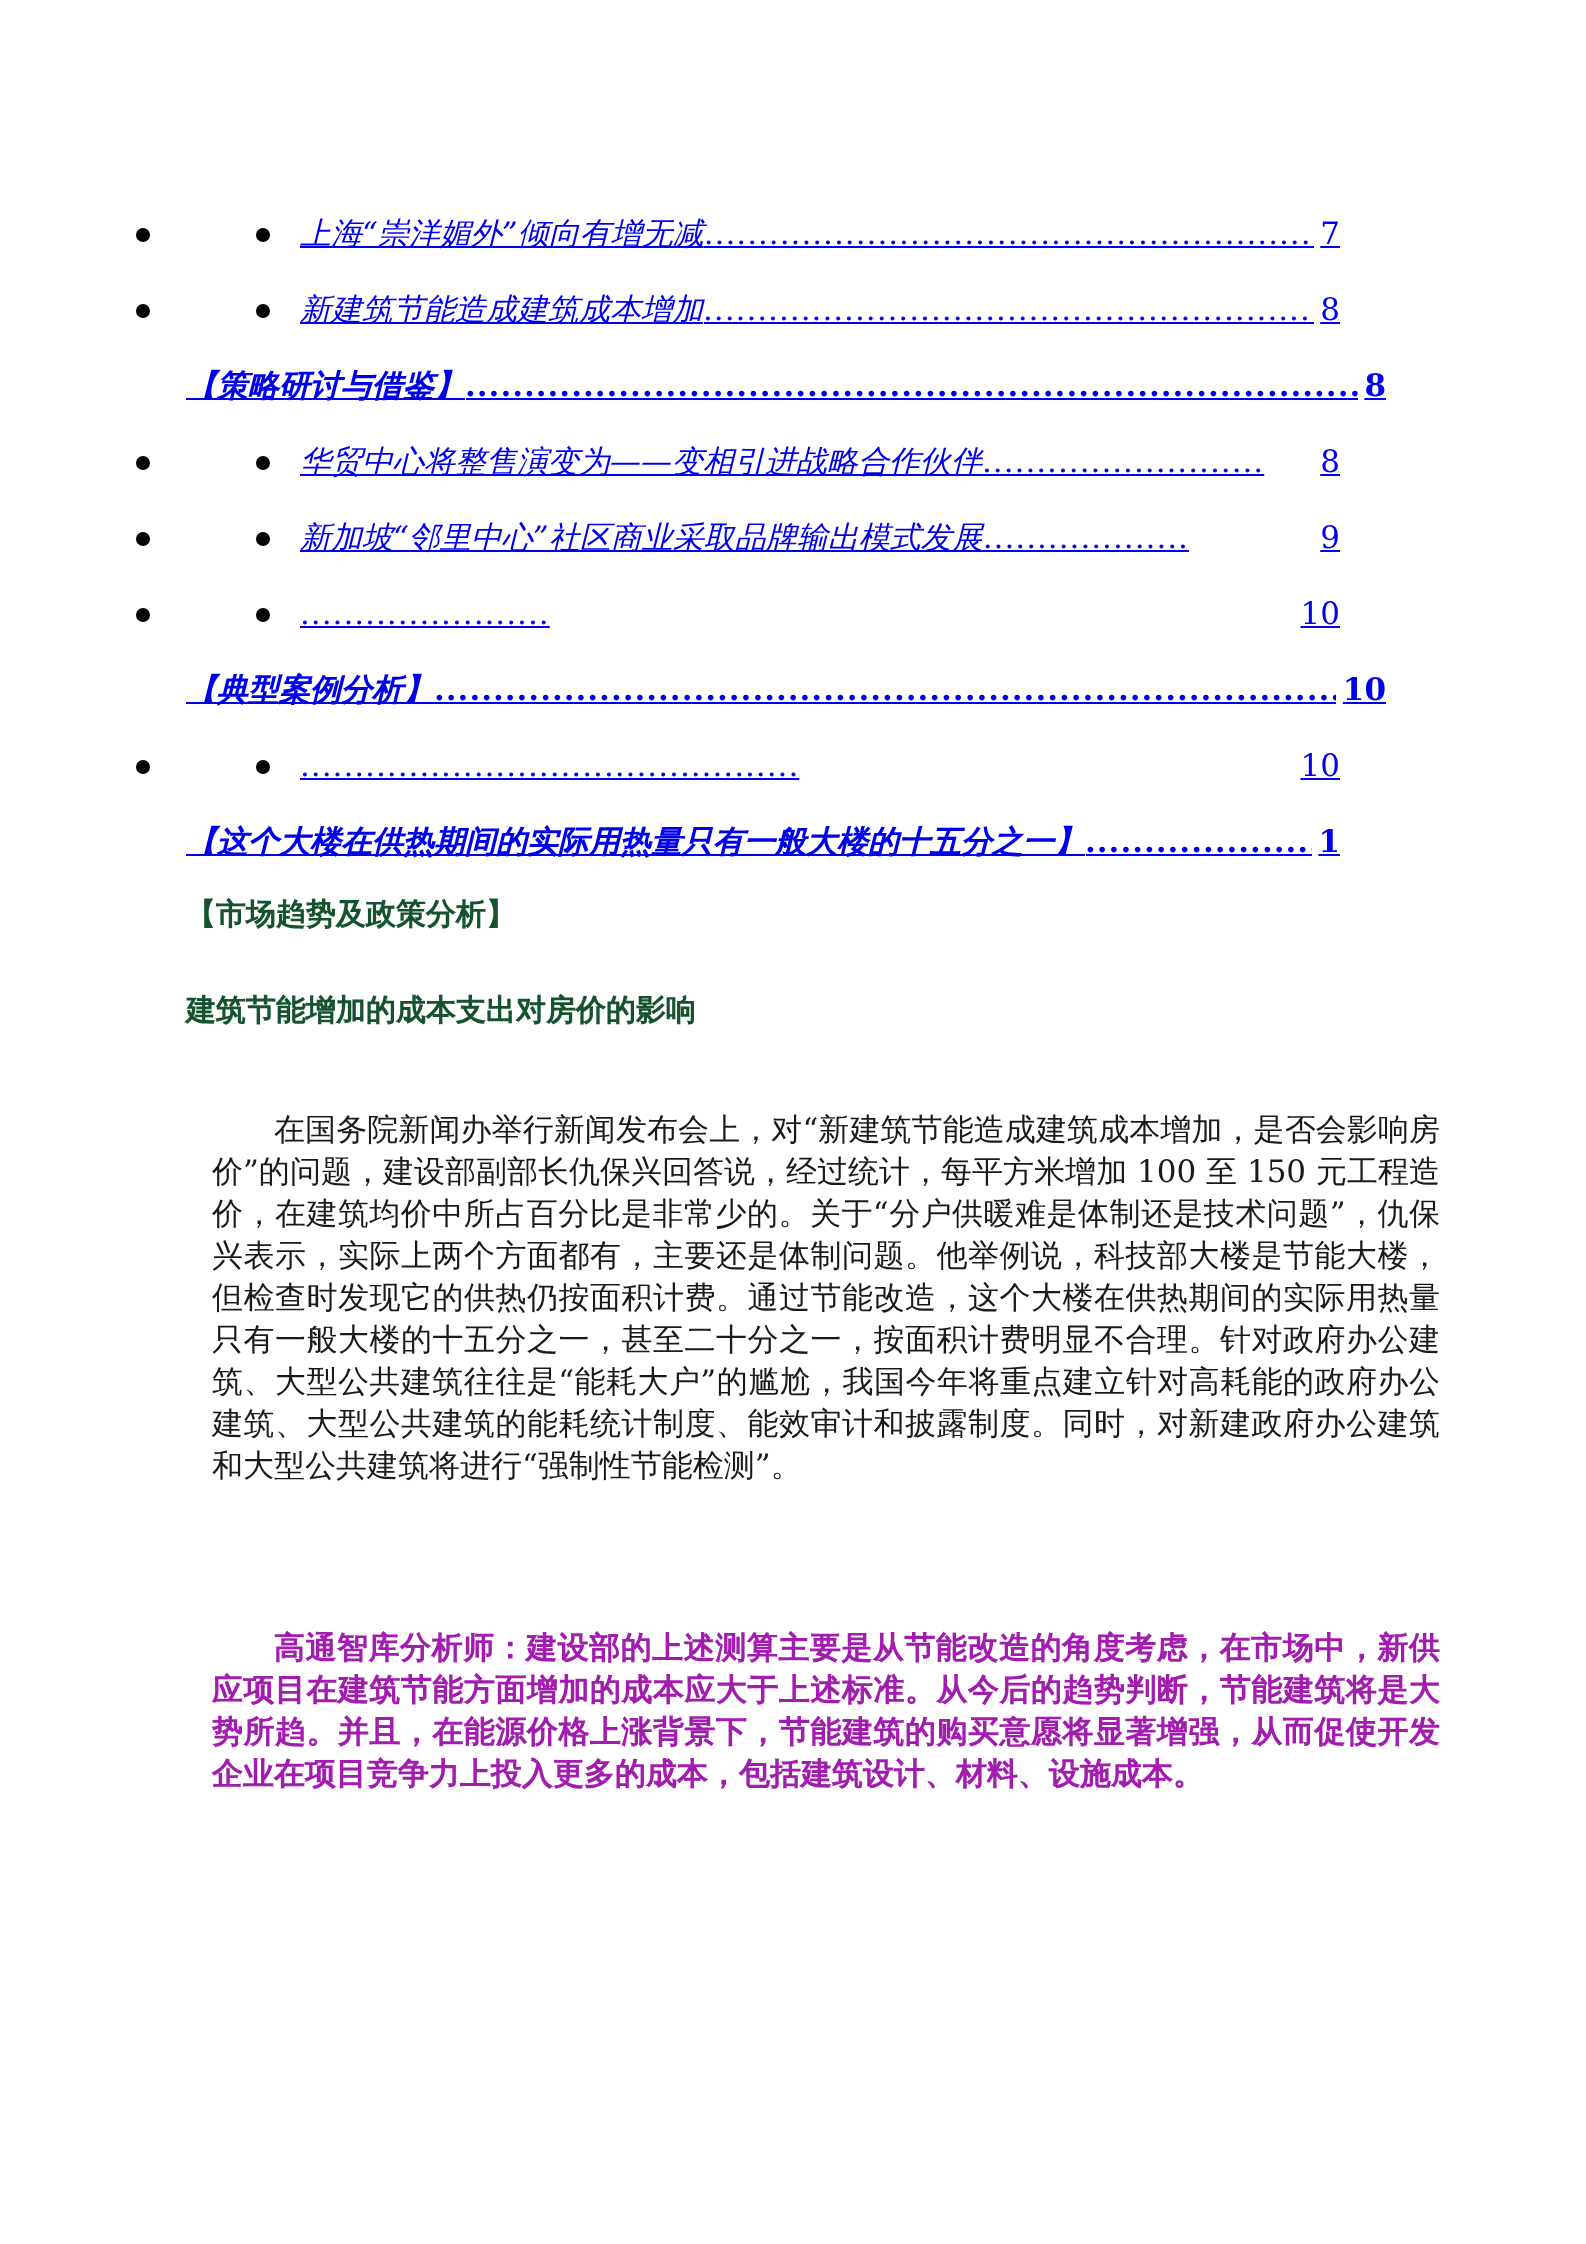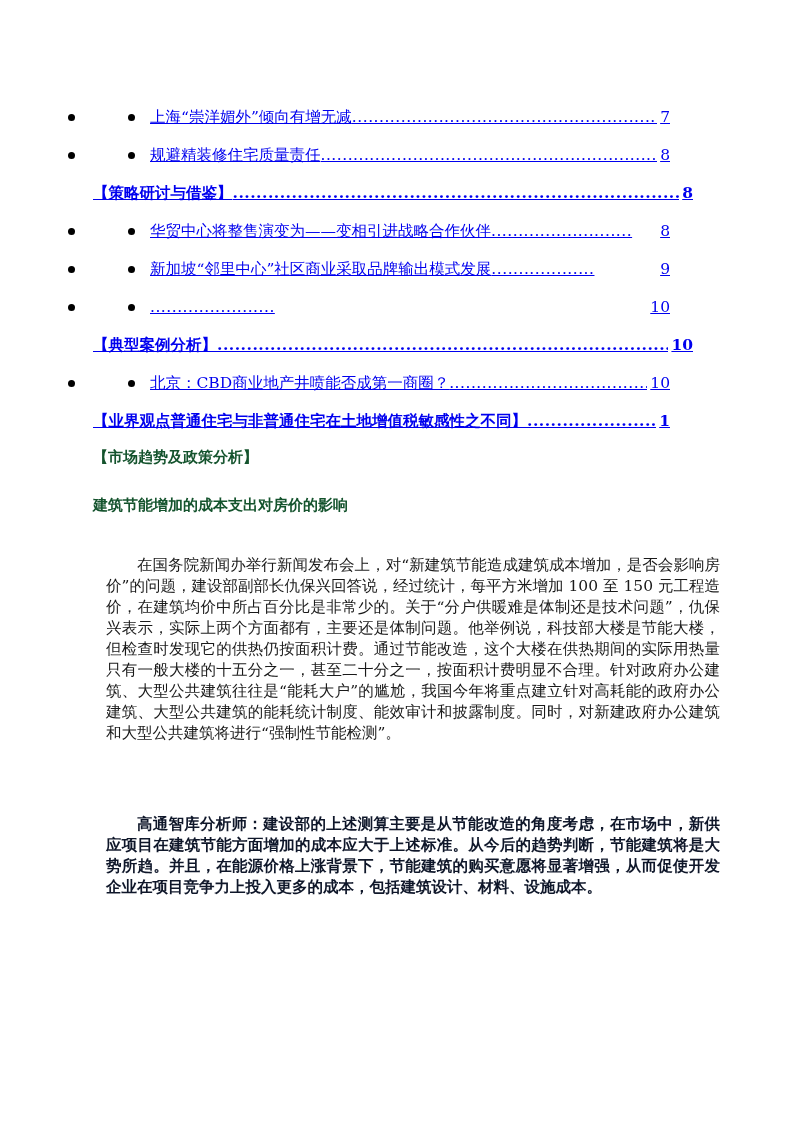--- a/index.html
+++ b/index.html
@@ -55,21 +55,21 @@
     font-size: 15.5px;
     letter-spacing: 0px;
     display: flex;
     align-items: baseline;
   }
   .toc-link.heading-link {
     left: 93px;
     font-weight: bold;
     font-size: 15.5px;
   }
-  .toc-title { white-space: nowrap; }
+  .toc-title { white-space: nowrap; font-style: italic; }
   .leader {
     overflow: hidden;
     white-space: nowrap;
     font-size: 15.5px;
     letter-spacing: 0.5px;
   }
   .pagenum {
     padding-left: 3px;
     white-space: nowrap;
   }
@@ -98,21 +98,21 @@
     text-align: justify;
     text-justify: inter-character;
     text-indent: 2em;
     color: #1a1a1a;
     margin-top: 10px;
   }
   #para-1 { top: 545px; }
   #para-2 {
     top: 803px;
     font-weight: bold;
-    color: #0f172a;
+    color: #a21caf;
   }
 </style>
 </head>
 <body>
 
 <div id="page">
 
   <div class="toc" id="toc">
       <div class="toc-row">
         <span class="bullet-outer"></span>
@@ -120,21 +120,21 @@
         <a class="toc-link" style="width: 520px;">
           <span class="toc-title">上海“崇洋媚外”倾向有增无减</span>
           <span class="leader" style="flex: 1 1 auto;">...............................................................</span>
           <span class="pagenum">7</span>
         </a>
       </div>
       <div class="toc-row">
         <span class="bullet-outer"></span>
         <span class="bullet-inner"></span>
         <a class="toc-link" style="width: 520px;">
-          <span class="toc-title">规避精装修住宅质量责任</span>
+          <span class="toc-title">新建筑节能造成建筑成本增加</span>
           <span class="leader" style="flex: 1 1 auto;">......................................................................</span>
           <span class="pagenum">8</span>
         </a>
       </div>
       <div class="toc-row">
         <a class="toc-link heading-link" style="width: 600px;">
           <span class="toc-title">【策略研讨与借鉴】</span>
           <span class="leader" style="flex: 1 1 auto;">.........................................................................................................................</span>
           <span class="pagenum">8</span>
         </a>
@@ -169,28 +169,27 @@
         <a class="toc-link heading-link" style="width: 600px; justify-content: space-between;">
           <span class="toc-title">【典型案例分析】</span>
           <span class="leader" style="flex: 1 1 auto;">............................................................................................................................</span>
           <span class="pagenum">10</span>
         </a>
       </div>
       <div class="toc-row">
         <span class="bullet-outer"></span>
         <span class="bullet-inner"></span>
         <a class="toc-link" style="width: 520px;">
-          <span class="toc-title">北京：CBD商业地产井喷能否成第一商圈？</span>
           <span class="leader" style="flex: 1 1 auto;">..............................................</span>
           <span class="pagenum">10</span>
         </a>
       </div>
       <div class="toc-row">
         <a class="toc-link heading-link" style="width: 577px;">
-          <span class="toc-title">【业界观点普通住宅与非普通住宅在土地增值税敏感性之不同】</span>
+          <span class="toc-title">【这个大楼在供热期间的实际用热量只有一般大楼的十五分之一】</span>
           <span class="leader" style="flex: 1 1 auto;">........................</span>
           <span class="pagenum">1</span>
         </a>
       </div>
     </div>
 
   <div class="section-head" id="sec-market">【市场趋势及政策分析】</div>
 
   <div class="section-head" id="article-title">建筑节能增加的成本支出对房价的影响</div>
 

